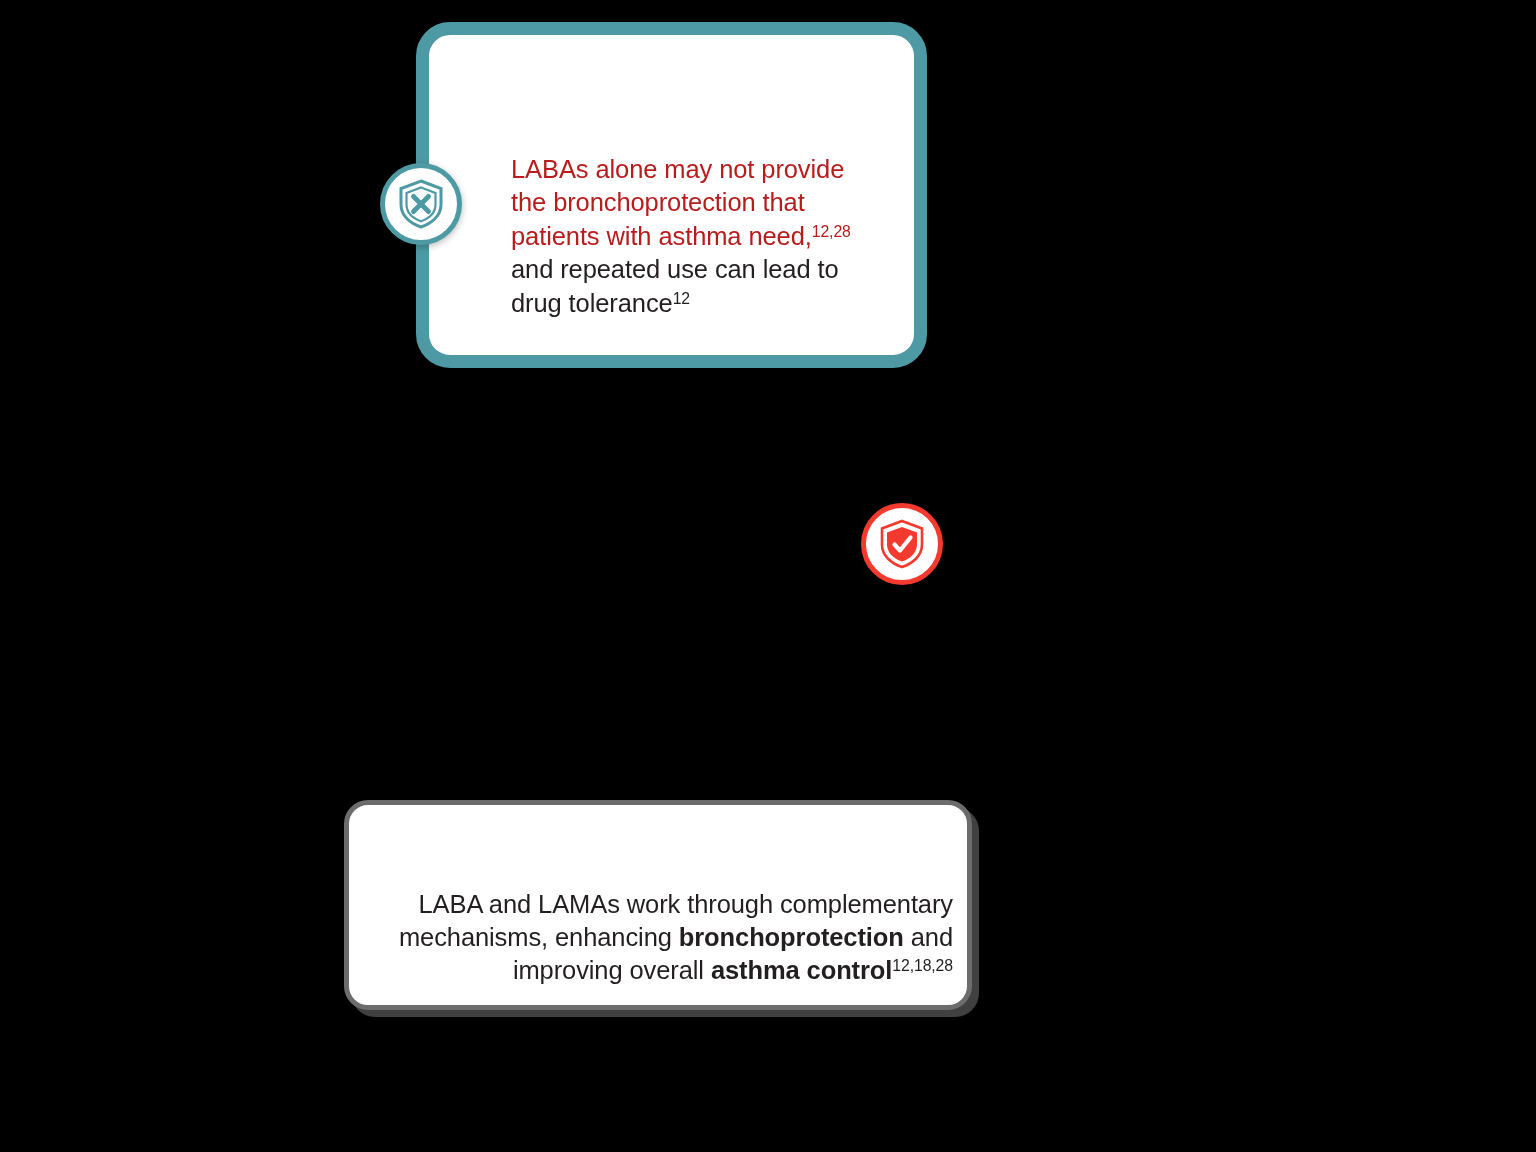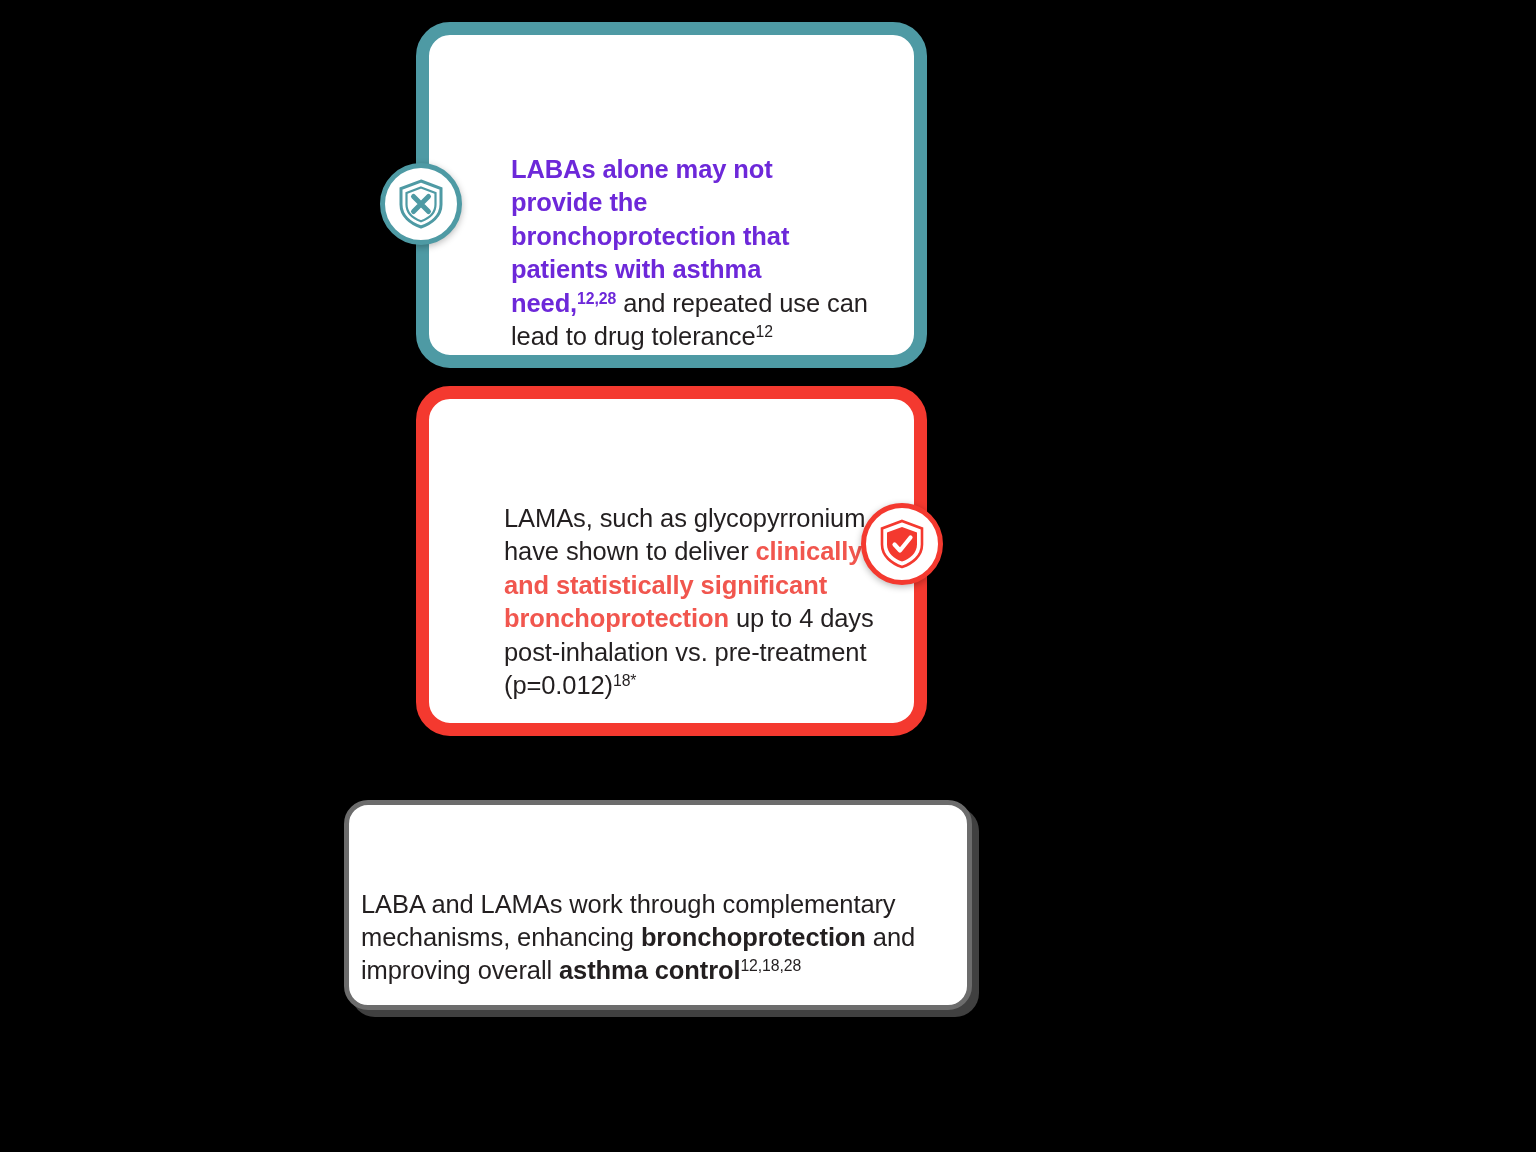--- a/index.html
+++ b/index.html
@@ -43,22 +43,22 @@
     left: 82px;
     top: 92px;
     width: 360px;
     font-size: 25.5px;
     line-height: 33.5px;
     color: #231f20;
     letter-spacing: -0.1px;
   }
 
   .teal-strong {
-    color: #6d28d9;
-    font-weight: 700;
+    color: #b91c1c;
+    font-weight: 400;
   }
 
   
   .card-red {
     position: absolute;
     left: 416px;
     top: 386px;
     width: 511px;
     height: 350px;
     box-sizing: border-box;
@@ -94,24 +94,24 @@
     box-sizing: border-box;
     background: #ffffff;
     border: 5px solid #6c6c6c;
     border-radius: 24px;
     box-shadow: 7px 7px 0 0 rgba(75,75,75,0.85);
     z-index: 2;
   }
 
   .card-grey .card-text {
     position: absolute;
-    left: 12px;
+    left: 24px;
     top: 57px;
     width: 580px;
-    text-align: left;
+    text-align: right;
     font-size: 25.5px;
     line-height: 33px;
     color: #231f20;
     letter-spacing: -0.1px;
   }
 
   .grey-strong {
     color: #231f20;
     font-weight: 700;
   }
@@ -167,25 +167,20 @@
   </div>
 
   <div class="icon-badge icon-badge-teal">
     <svg width="46" height="50" viewBox="0 0 46 50" aria-hidden="true">
       <path d="M23 2 L43 9.5 V25.5 C43 37 33.5 44.5 23 48 C12.5 44.5 3 37 3 25.5 V9.5 Z" fill="none" stroke="#4e9aa4" stroke-width="3"></path>
       <path d="M23 8.5 L37.5 14 V25.5 C37.5 34 30.5 39.5 23 42.3 C15.5 39.5 8.5 34 8.5 25.5 V14 Z" fill="#ffffff" stroke="#4e9aa4" stroke-width="2.2"></path>
       <path d="M15.5 17.5 L30.5 32.5 M30.5 17.5 L15.5 32.5" stroke="#4e9aa4" stroke-width="5" stroke-linecap="round"></path>
     </svg>
   </div>
 
-  <div class="card-red">
-    <p class="card-text">
-      <span>LAMAs, such as glycopyrronium, have shown to deliver </span><span class="red-strong">clinically and statistically significant bronchoprotection</span><span> up to 4 days post-inhalation vs. pre-treatment (p=0.012)</span><sup>18*</sup>
-    </p>
-  </div>
 
   <div class="icon-badge icon-badge-red">
     <svg width="46" height="50" viewBox="0 0 46 50" aria-hidden="true">
       <path d="M23 2 L43 9.5 V25.5 C43 37 33.5 44.5 23 48 C12.5 44.5 3 37 3 25.5 V9.5 Z" fill="none" stroke="#f4392f" stroke-width="2.6"></path>
       <path d="M23 8 L38 13.5 V25.5 C38 34 30.8 39.8 23 42.6 C15.2 39.8 8 34 8 25.5 V13.5 Z" fill="#f4392f"></path>
       <path d="M15.5 25.5 L21 31.5 L31.5 18.5" fill="none" stroke="#ffffff" stroke-width="4.2" stroke-linecap="round" stroke-linejoin="round"></path>
     </svg>
   </div>
 
   <div class="card-grey">

